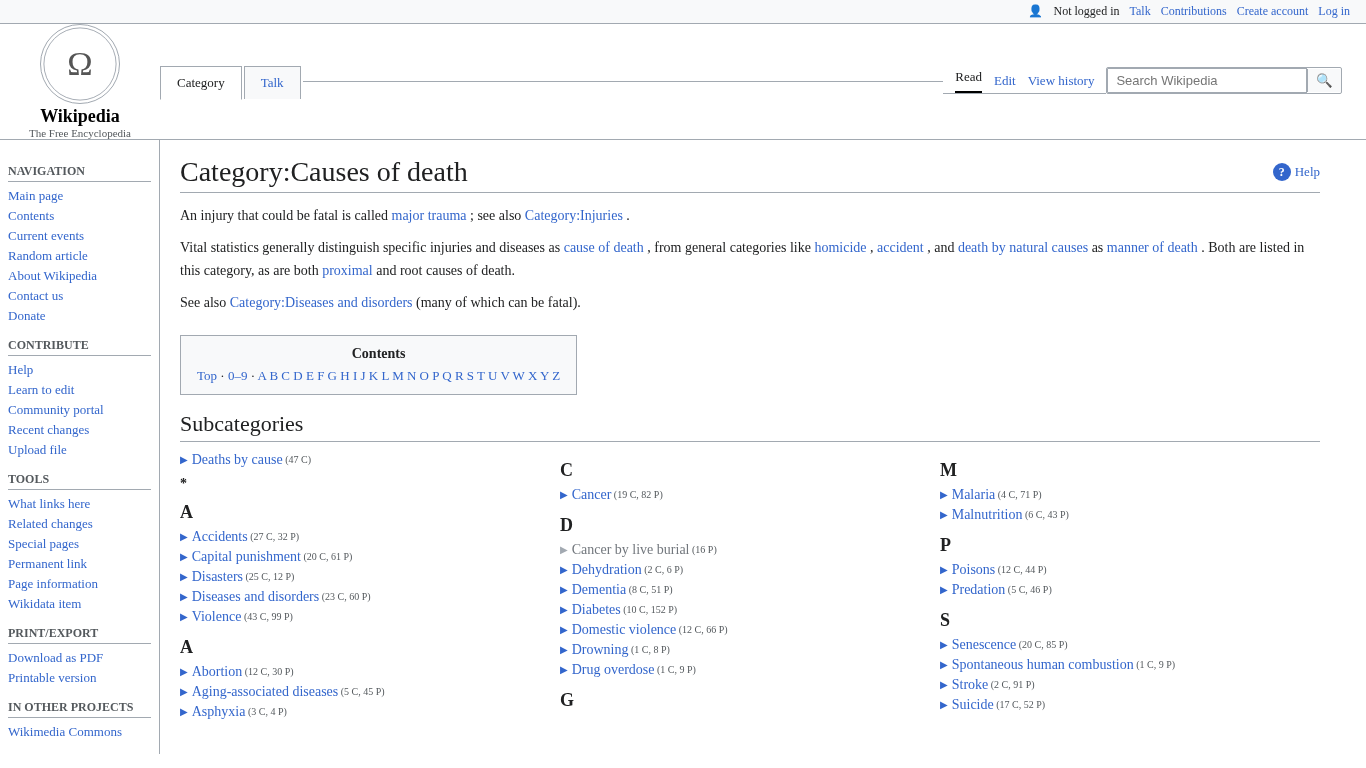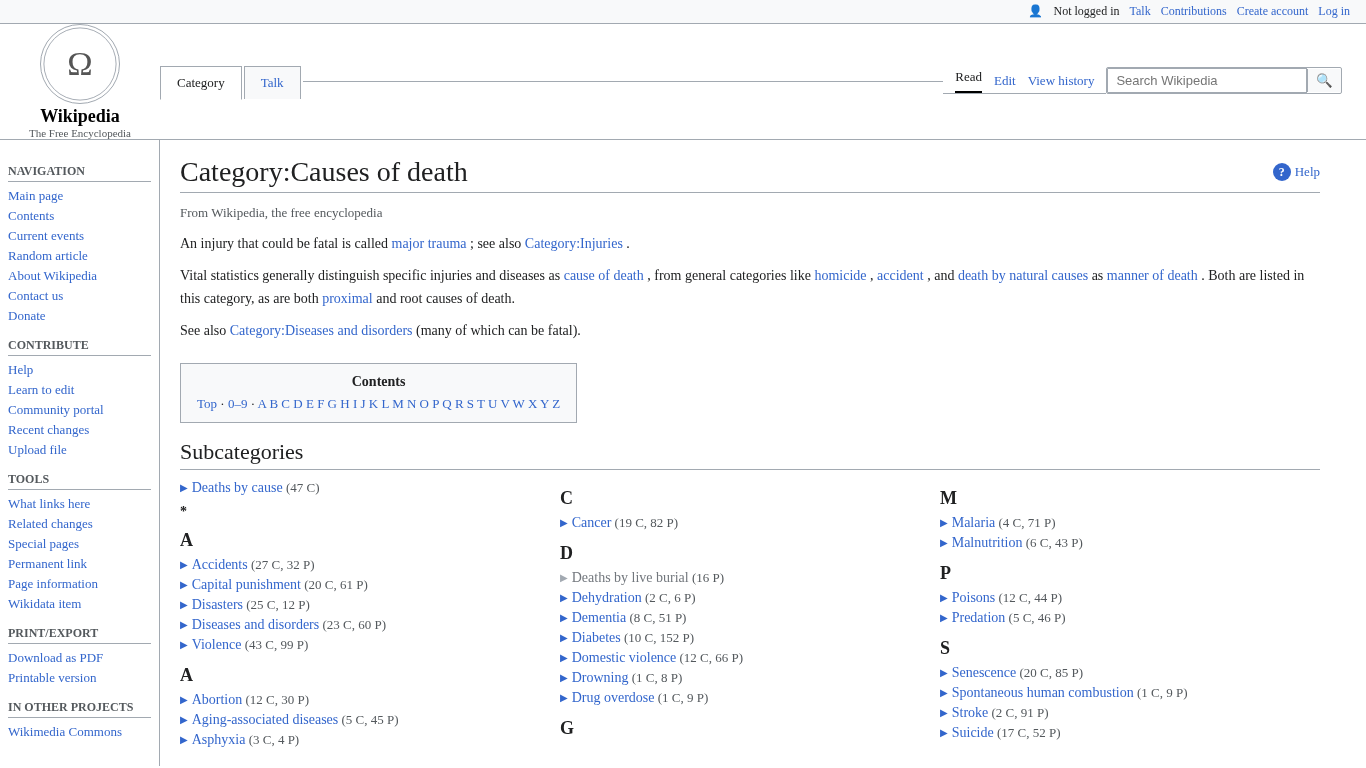--- a/index.html
+++ b/index.html
@@ -215,21 +215,21 @@
       margin-right: 4px;
       font-size: 10px;
     }
     .tri-gray {
       color: #a2a9b1;
       margin-right: 4px;
       font-size: 10px;
     }
     .sub-count {
       color: #54595d;
-      font-size: 13px;
+      font-size: 10px;
       text-align: right;
     }
     #full-header {
       border-bottom: 1px solid #a2a9b1;
       background: #fff;
     }
     #header-inner {
       display: flex;
       align-items: stretch;
     }
@@ -325,21 +325,20 @@
   <div id="content">
     
     <div id="page-title">
       <span>Category:Causes of death</span>
       <span id="help-link">
         <span id="help-icon">?</span>
         <a>Help</a>
       </span>
     </div>
 
-    <div id="from-wikipedia">From Wikipedia, the free encyclopedia</div>
 
     
     <p class="content-para">
       <span>An injury that could be fatal is called </span>
       <a>major trauma</a>
       <span>; see also </span>
       <a>Category:Injuries</a>
       <span>.</span>
     </p>
     <p class="content-para">
@@ -489,21 +488,21 @@
         <div class="col-section-letter">C</div>
         <div class="subcategory-item">
           <span class="tri">▶</span>
           <a>Cancer</a>
           <span class="sub-count">&nbsp;(19 C, 82 P)</span>
         </div>
 
         <div class="col-section-letter" style="margin-top:10px;">D</div>
         <div class="subcategory-item">
           <span class="tri-gray">▶</span>
-          <a style="color:#72777d;">Deaths by live burial</a>
+          <a style="color:#72777d;">Cancer by live burial</a>
           <span class="sub-count">&nbsp;(16 P)</span>
         </div>
         <div class="subcategory-item">
           <span class="tri">▶</span>
           <a>Dehydration</a>
           <span class="sub-count">&nbsp;(2 C, 6 P)</span>
         </div>
         <div class="subcategory-item">
           <span class="tri">▶</span>
           <a>Dementia</a>

